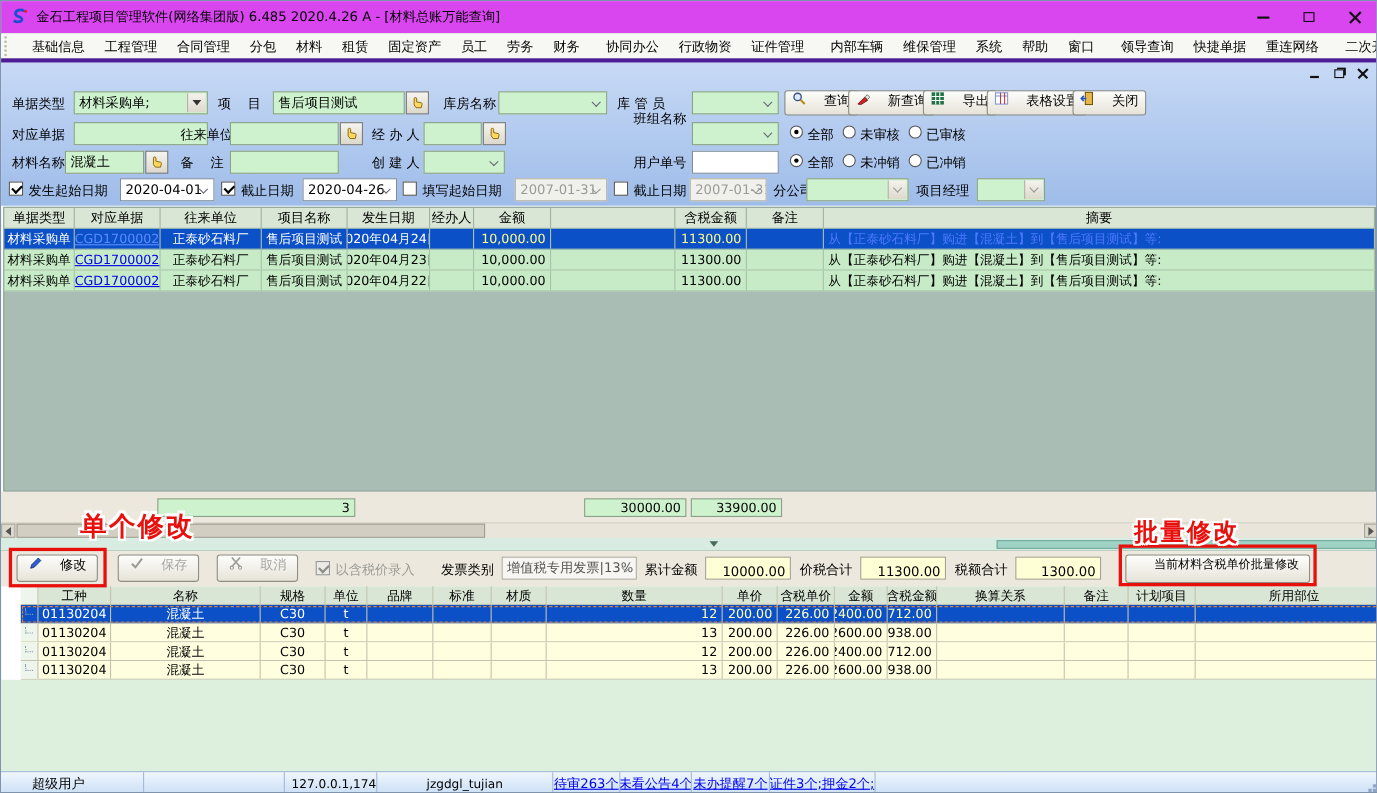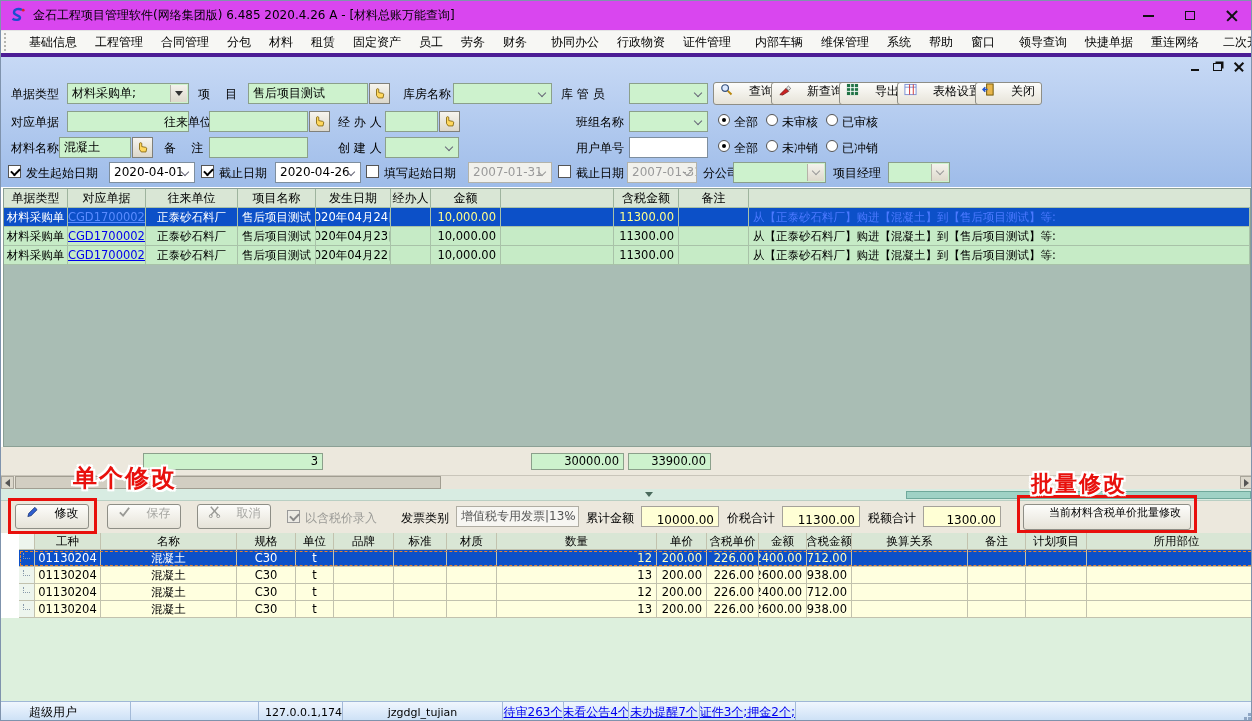--- a/index.html
+++ b/index.html
@@ -237,21 +237,21 @@
           <path d="M4 8 V3.2 a1.3 1.3 0 0 1 2.6 0 V6.4 l4.6 .9 c.9 .2 1.2 .9 1 1.6 l-.8 3.6 H6 L4 9.6 Z" fill="#ffd75e" stroke="#7a5c00" stroke-width="0.9"></path>
         </svg>
     </div>
     <span class="lbl" style="left:337px;top:57px">经 办 人</span>
     <div class="fld" style="left:384px;top:54px;width:53px"><span></span></div>
     <div class="handbtn" style="left:438px;top:54px">
       <svg width="14" height="14" viewBox="0 0 16 16">
           <path d="M4 8 V3.2 a1.3 1.3 0 0 1 2.6 0 V6.4 l4.6 .9 c.9 .2 1.2 .9 1 1.6 l-.8 3.6 H6 L4 9.6 Z" fill="#ffd75e" stroke="#7a5c00" stroke-width="0.9"></path>
         </svg>
     </div>
-    <span class="lbl" style="left:575px;top:57px">班组名称</span>
+    <span class="lbl" style="left:575px;top:43px">班组名称</span>
     <div class="fld" style="left:628px;top:54px;width:79px"><span></span><span class="chev"></span></div>
     <span class="radio sel" style="left:717px;top:57px"></span>
     <span class="lbl" style="left:733px;top:57px">全部</span>
     <span class="radio" style="left:765px;top:57px"></span>
     <span class="lbl" style="left:781px;top:57px">未审核</span>
     <span class="radio" style="left:825px;top:57px"></span>
     <span class="lbl" style="left:841px;top:57px">已审核</span>
 
     <span class="lbl" style="left:10px;top:83px">材料名称</span>
     <div class="fld" style="left:58px;top:80px;width:72px"><span>混凝土</span></div>
@@ -300,20 +300,21 @@
       <div class="tc0">单据类型</div>
       <div class="tc1">对应单据</div>
       <div class="tc2">往来单位</div>
       <div class="tc3">项目名称</div>
       <div class="tc4">发生日期</div>
       <div class="tc5">经办人</div>
       <div class="tc6">金额</div>
       <div class="tc7"></div>
       <div class="tc8">含税金额</div>
       <div class="tc9">备注</div>
+      <div class="tc10">摘要</div>
     </div>
     <div class="trow selrow">
       <div class="tc0">材料采购单</div>
       <div class="tc1">
           <span class="lnk">CLCGD170000213</span>
         </div>
       <div class="tc2">正泰砂石料厂</div>
       <div class="tc3">售后项目测试</div>
       <div class="tc4">2020年04月24日</div>
       <div class="tc5"></div>

